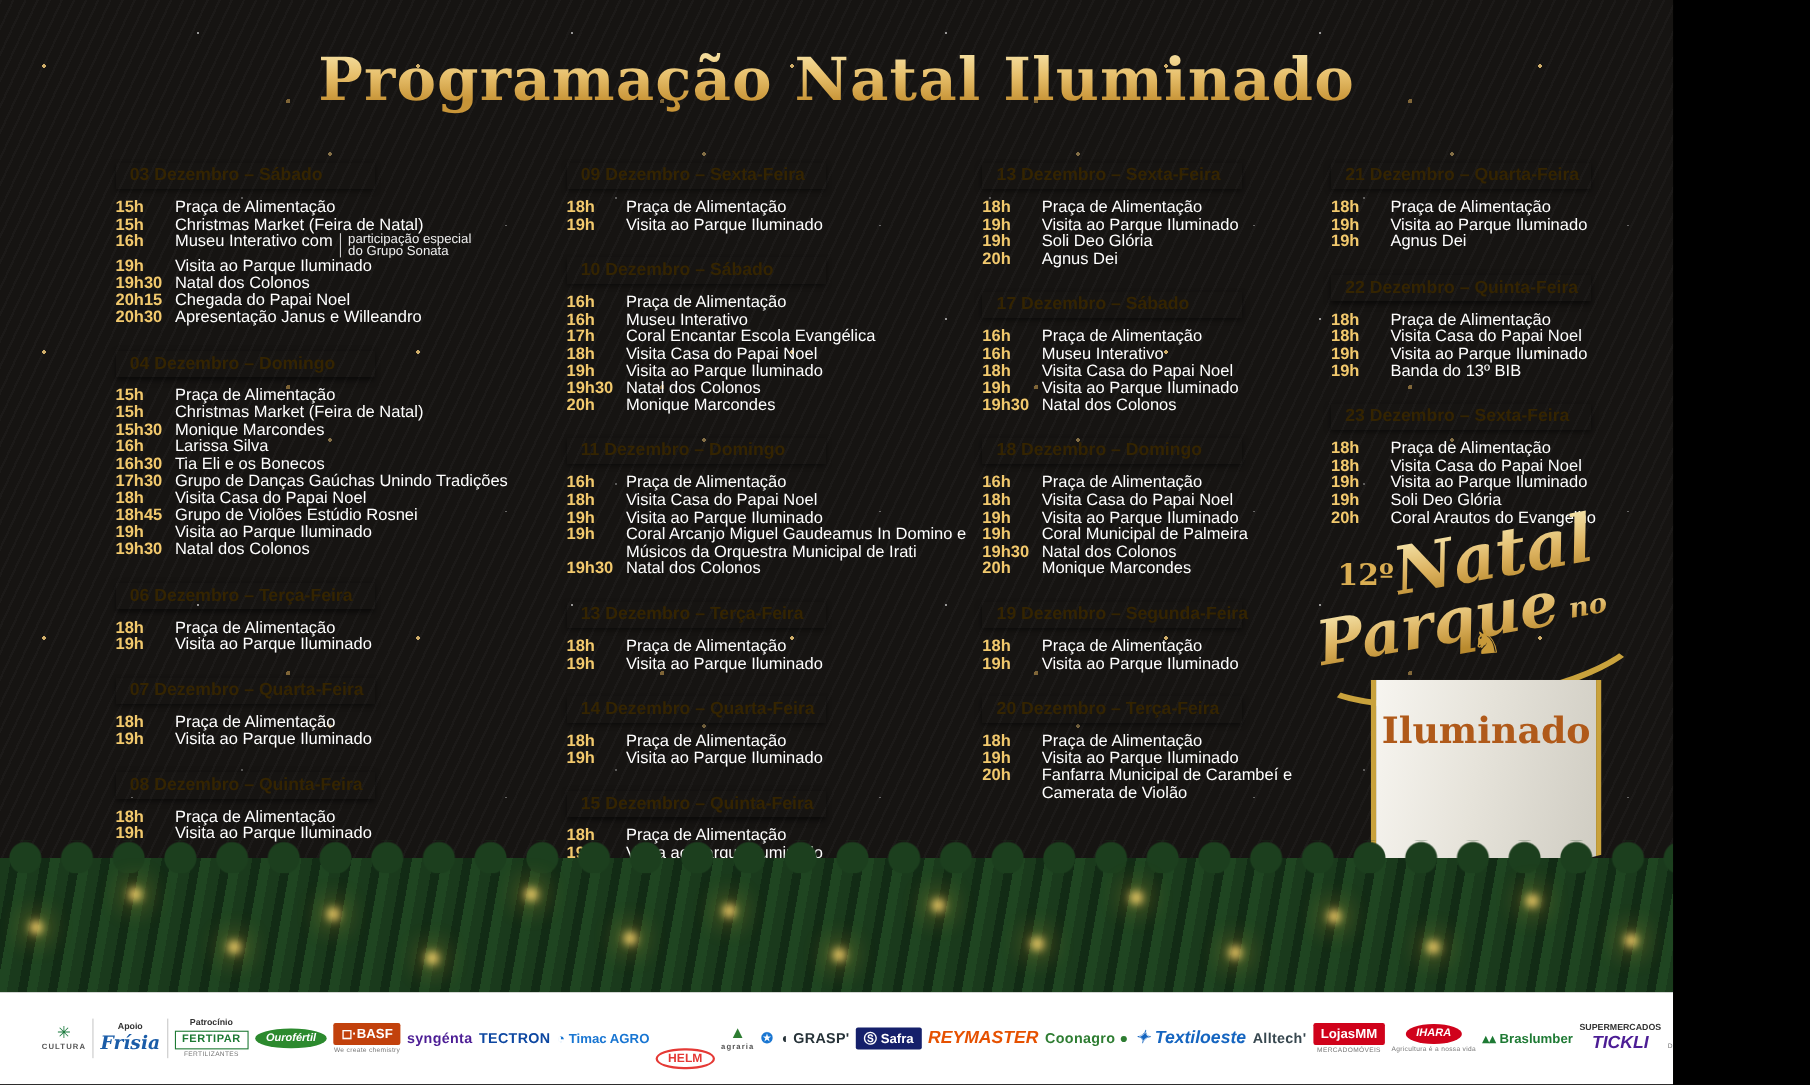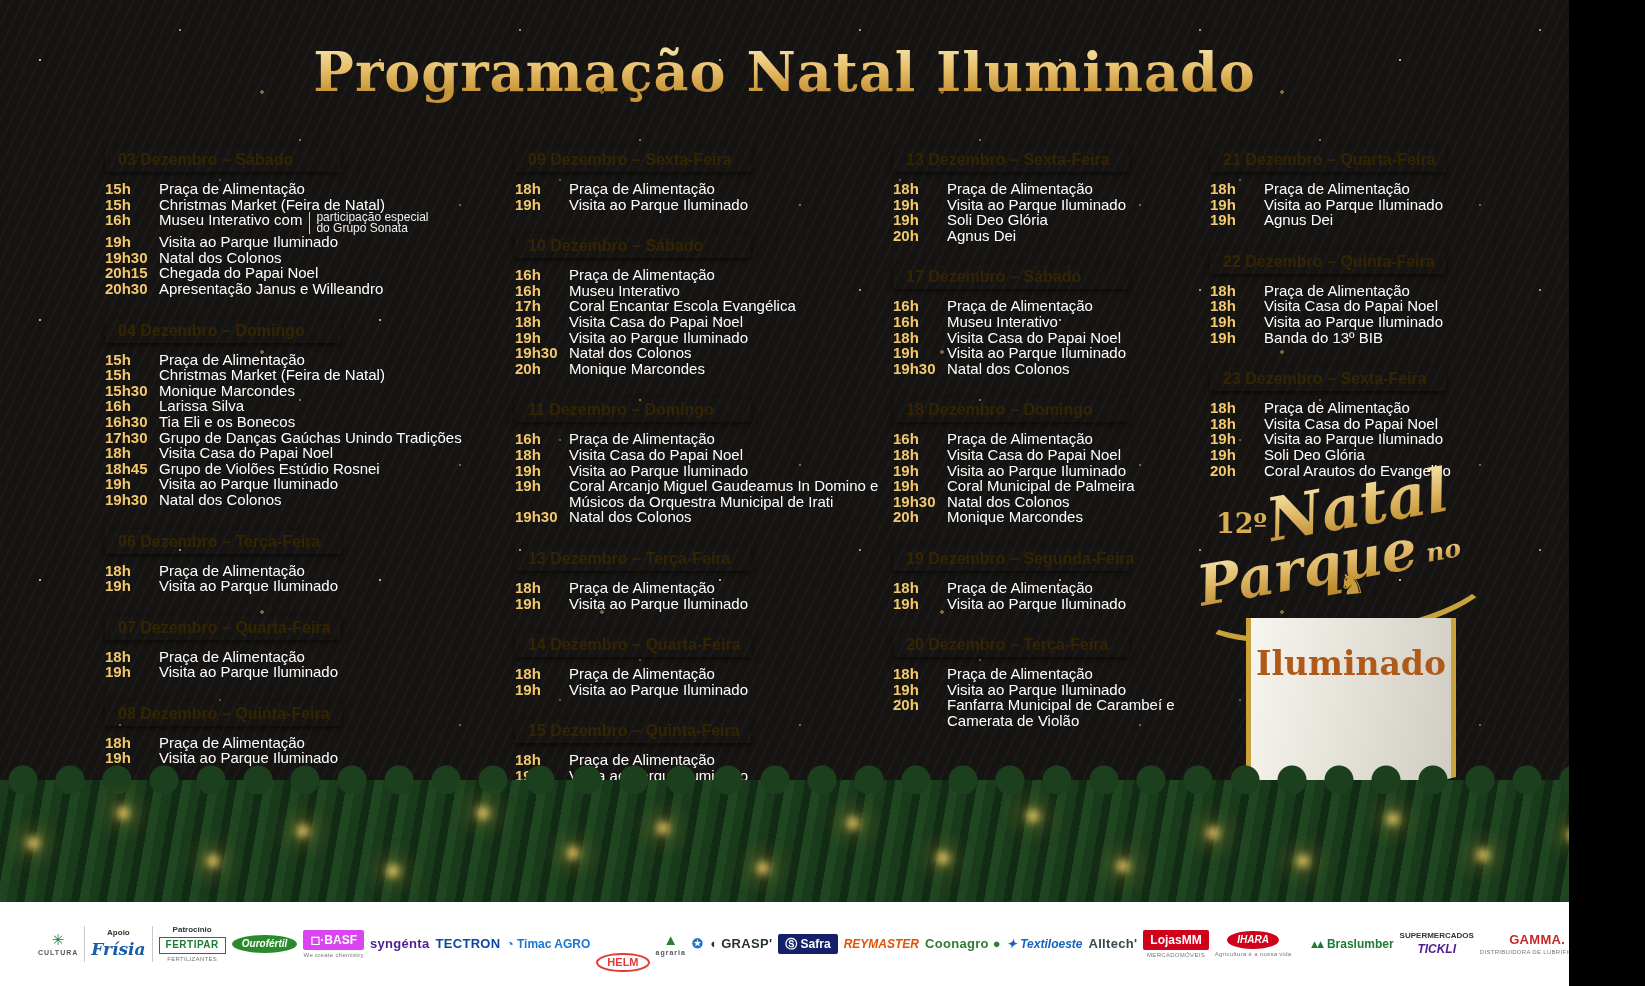--- a/index.html
+++ b/index.html
@@ -9,21 +9,20 @@
     background-color:#161412;
     background-image:
       radial-gradient(circle 1.5px at 40px 60px, rgba(240,200,120,.85) 99%, transparent),
       radial-gradient(circle 1px  at 180px 30px, rgba(255,255,255,.55) 99%, transparent),
       radial-gradient(circle 1.5px at 300px 140px, rgba(240,200,120,.5) 99%, transparent),
       radial-gradient(circle 1px  at 120px 205px, rgba(255,255,255,.35) 99%, transparent),
       radial-gradient(circle 2px  at 262px 92px,  rgba(230,180,90,.5) 99%, transparent),
       radial-gradient(circle 1px  at 220px 180px, rgba(255,255,255,.3) 99%, transparent),
       repeating-linear-gradient(115deg, rgba(255,255,255,.028) 0 2px, transparent 2px 10px);
     background-size:340px 260px,340px 260px,340px 260px,340px 260px,340px 260px,340px 260px,auto;
-    padding-left:48px;
   }
   .title{
     position:absolute;left:0;top:40px;width:100%;text-align:center;
     font-family:"DejaVu Serif",serif;font-weight:bold;font-size:54px;letter-spacing:1px;
     color:#ecc979;
     background:linear-gradient(180deg,#f6e2a6 10%,#e7bf6b 45%,#c89538 80%);
     -webkit-background-clip:text;background-clip:text;-webkit-text-fill-color:transparent;
   }
   .columns{position:absolute;left:0;top:148px;width:100%;}
   .col{position:absolute;top:0;}
@@ -105,21 +104,21 @@
   .logo{display:flex;flex-direction:column;align-items:center;line-height:1.05;white-space:nowrap;}
   .logo .top{font-size:8px;font-weight:bold;color:#333;margin-bottom:3px;}
   .logo .sub{font-size:6px;color:#777;margin-top:2px;letter-spacing:.3px;}
   .mark{display:inline-block;}
   .m-box{padding:4px 7px;border-radius:2px;font-weight:bold;font-size:12px;}
   .m-oval{padding:4px 10px;border-radius:50%;font-style:italic;font-weight:bold;font-size:10px;}
   .m-oval-outline{border:2px solid currentColor;border-radius:50%/50%;padding:2px 9px;font-weight:bold;font-size:11px;margin-top:37px;}
   .m-outline{border:1px solid currentColor;padding:2px 6px;font-weight:bold;font-size:10px;letter-spacing:.5px;}
   .m-plain{font-size:12px;font-weight:bold;}
   .m-plain-bold{font-size:13px;font-weight:bold;letter-spacing:.3px;}
-  .m-italic-bold{font-style:italic;font-weight:bold;font-size:12px;}
+  .m-italic-bold{font-style:italic;font-weight:bold;font-size:16px;}
   .m-script{font-family:"DejaVu Serif",serif;font-style:italic;font-weight:bold;font-size:17px;}
   .m-stack-glyph{font-size:15px;}
   .m-stack-label{font-size:7px;letter-spacing:1px;color:#555;font-weight:bold;margin-top:1px;}
   .logo-gov{text-align:right;}
   .gov-l1{font-size:8px;color:#444;}
   .gov-l2{font-size:11px;font-weight:bold;color:#333;}
   .divider{width:1px;height:36px;background:#c9c9c9;flex:0 0 1px;}
 </style>
 </head>
 <body>
@@ -526,21 +525,21 @@
       <div class="divider"></div>
       <div class="logo">
         <div class="top">Patrocínio</div>
         <span class="mark m-outline" style="color: rgb(30, 122, 52);">FERTIPAR</span>
         <div class="sub">FERTILIZANTES</div>
       </div>
       <div class="logo">
         <span class="mark m-oval" style="color: rgb(255, 255, 255); background: rgb(44, 138, 46);">Ourofértil</span>
       </div>
       <div class="logo">
-        <span class="mark m-box" style="color: rgb(255, 255, 255); background: #d946ef;">◻·BASF</span>
+        <span class="mark m-box" style="color: rgb(255, 255, 255); background: #c2410c;">◻·BASF</span>
         <div class="sub">We create chemistry</div>
       </div>
       <div class="logo">
         <span class="mark m-plain-bold" style="color: #4c1d95;">syngénta</span>
       </div>
       <div class="logo">
         <span class="mark m-plain-bold" style="color: rgb(13, 71, 161);">TECTRON</span>
       </div>
       <div class="logo">
         <span class="mark m-plain" style="color: rgb(25, 118, 210);">◔ Timac AGRO</span>
@@ -575,21 +574,21 @@
       </div>
       <div class="logo">
         <span class="mark m-box" style="color: rgb(255, 255, 255); background: rgb(208, 2, 27);">LojasMM</span>
         <div class="sub">MERCADOMÓVEIS</div>
       </div>
       <div class="logo">
         <span class="mark m-oval" style="color: rgb(255, 255, 255); background: rgb(208, 2, 27);">IHARA</span>
         <div class="sub">Agricultura é a nossa vida</div>
       </div>
       <div class="logo">
-        <span class="mark m-plain" style="color: rgb(30, 122, 52); margin-left: 14px;">▴▴ Braslumber</span>
+        <span class="mark m-plain" style="color: rgb(30, 122, 52);">▴▴ Braslumber</span>
       </div>
       <div class="logo">
         <div class="top">SUPERMERCADOS</div>
         <span class="mark m-italic-bold" style="color: #4c1d95;">TICKLI</span>
       </div>
       <div class="logo">
         <span class="mark m-plain-bold" style="color: rgb(198, 40, 40);">GAMMA.</span>
         <div class="sub">DISTRIBUIDORA DE LUBRIFICANTES</div>
       </div>
       <div class="divider"></div>

